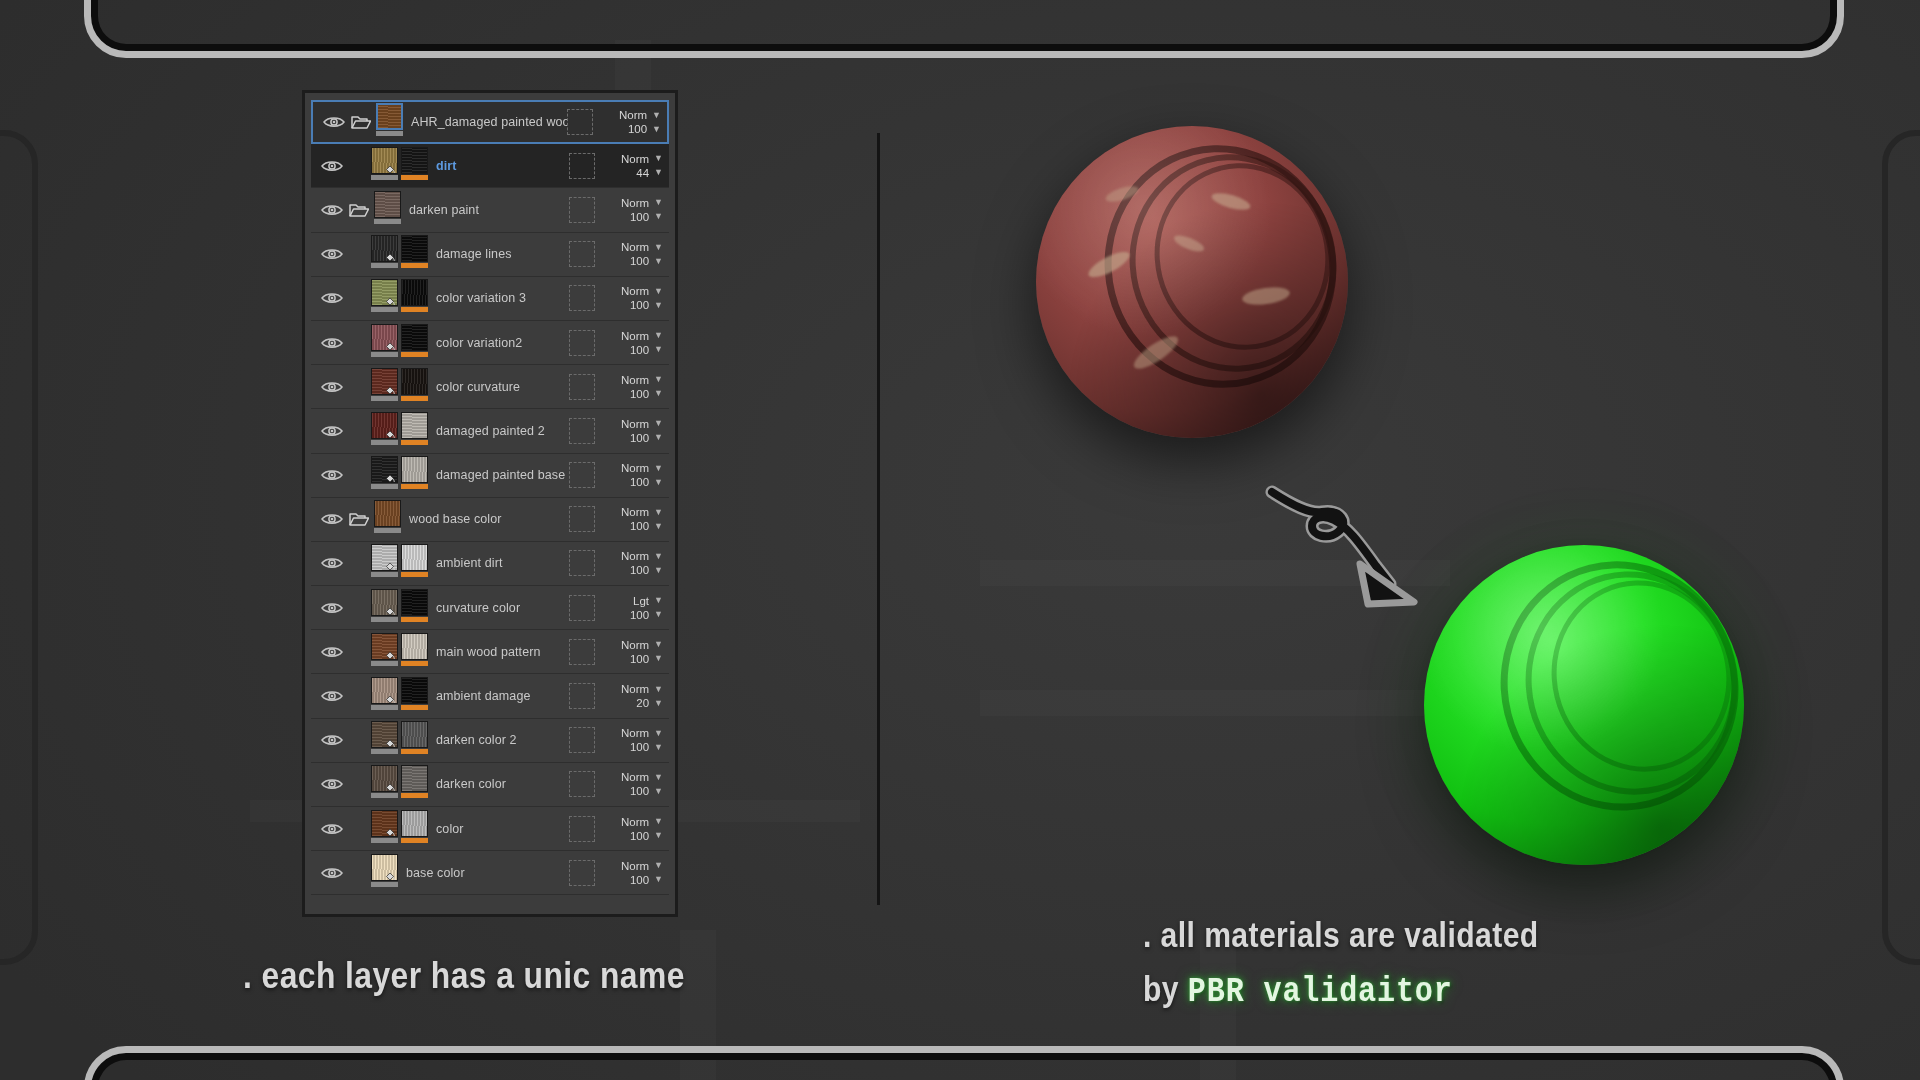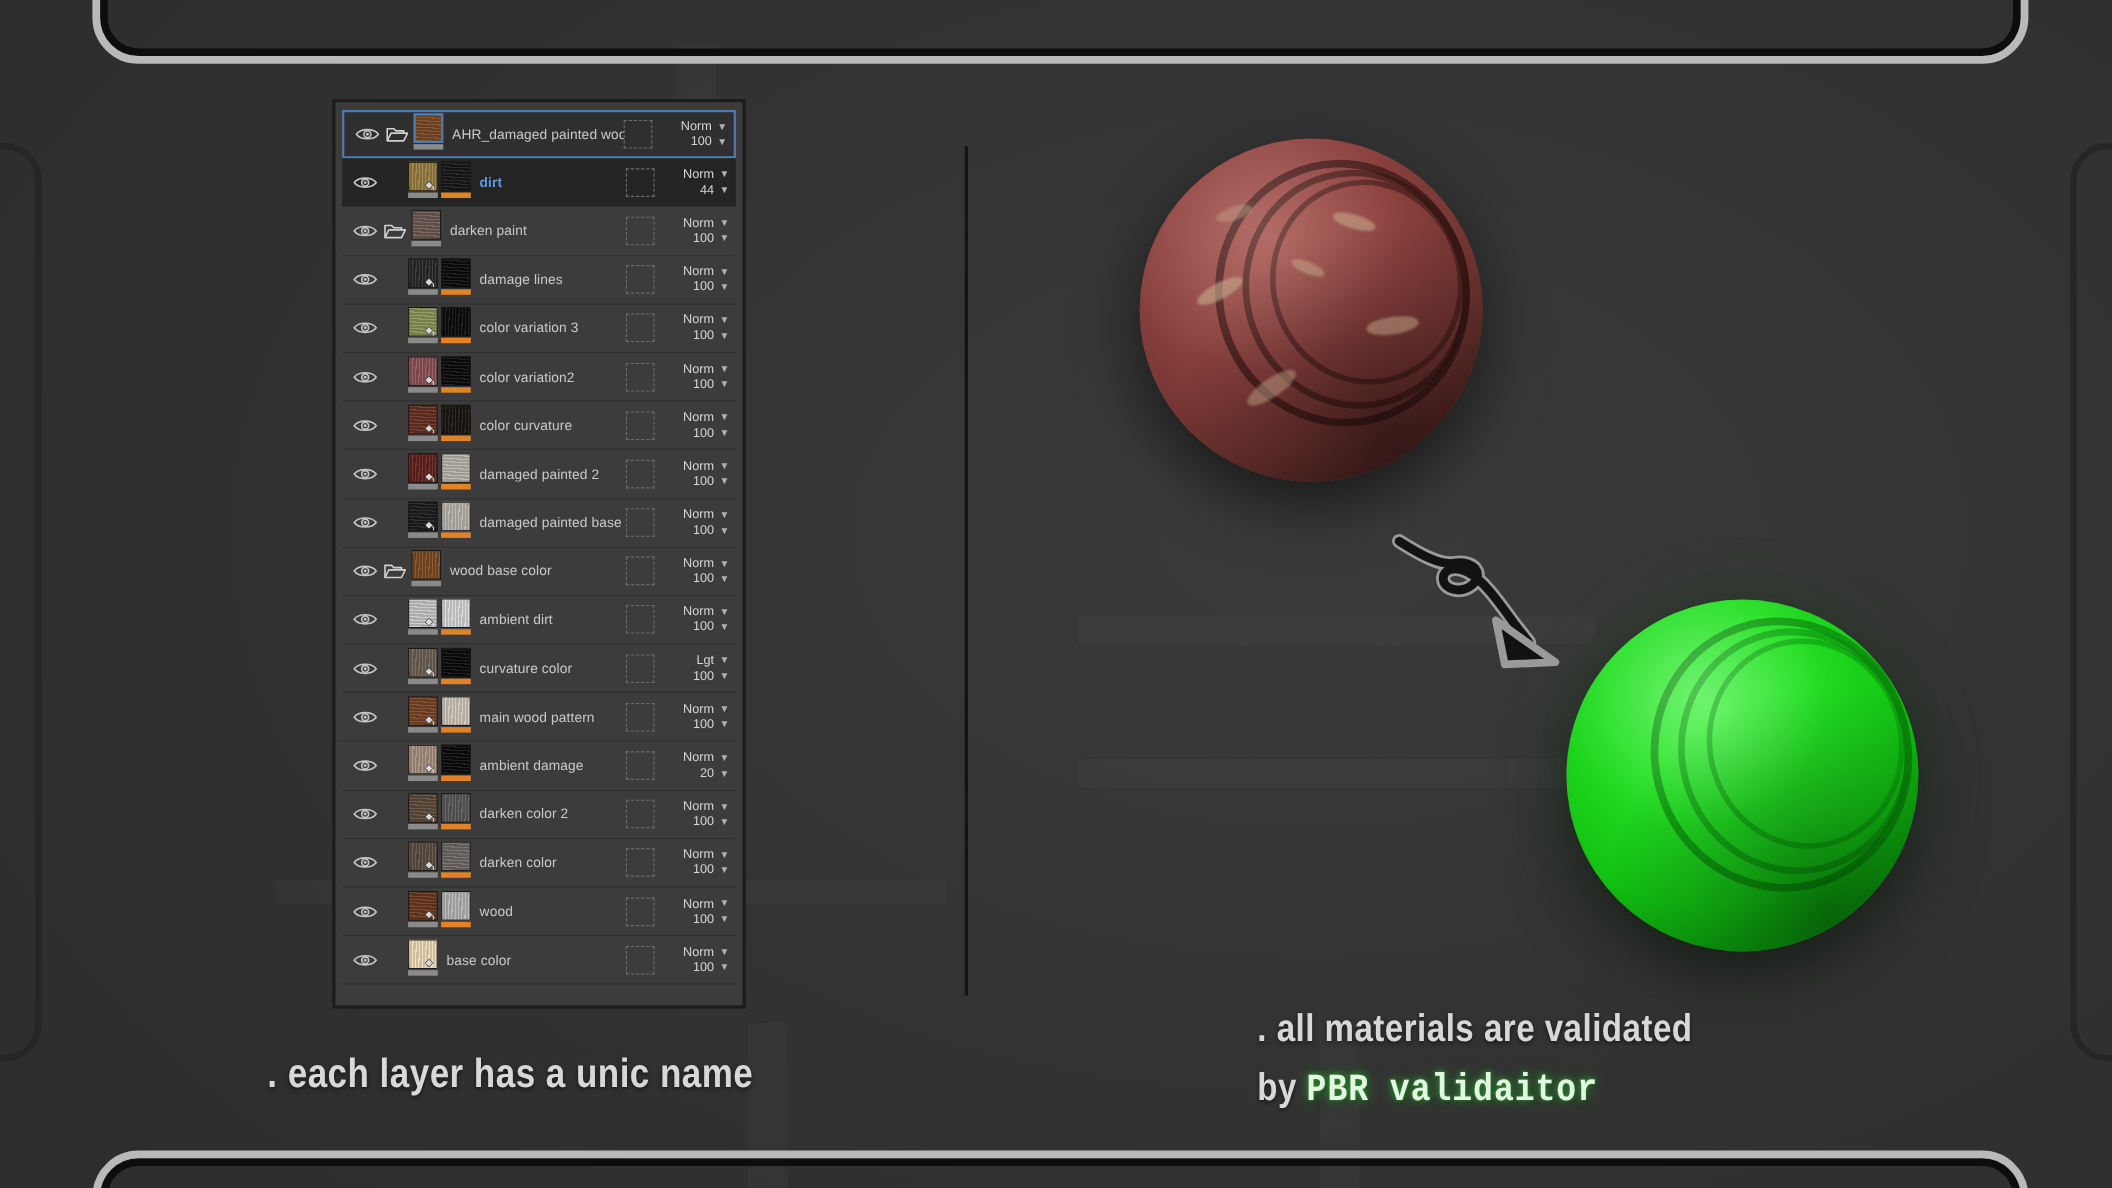--- a/index.html
+++ b/index.html
@@ -816,21 +816,21 @@
                   <path d="M1.5 4.5 L5 1 L8.5 4.5 L5 8 Z" fill="#d9d9d9" stroke="#2a2a2a" stroke-width="0.7"></path>
                   <path d="M8.2 5.2 C9.6 7, 9.6 9, 8.2 9.4" fill="none" stroke="#d9d9d9" stroke-width="1"></path>
                 </svg></span>
             </div>
             <div class="thumb" style="background-color:#b6b6b6;background-image:repeating-linear-gradient(92deg,rgba(255,255,255,0.09) 0px, rgba(255,255,255,0.09) 1px,rgba(0,0,0,0.14) 1px, rgba(0,0,0,0.14) 3px);"></div>
             <div class="bar-row">
               <span class="bar gray"></span>
               <span class="bar orange"></span>
             </div>
           </div>
-          <div class="layer-name">wood</div>
+          <div class="layer-name">color</div>
           <div class="mask-slot"></div>
           <div class="ctrls">
             <div class="ctrl-line">
               <span>Norm</span>
               <span class="chev">▼</span>
             </div>
             <div class="ctrl-line">
               <span>100</span>
               <span class="chev">▼</span>
             </div>

